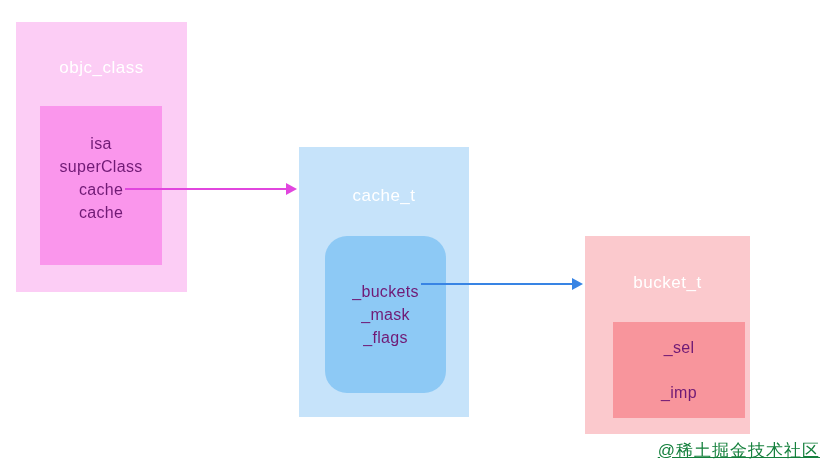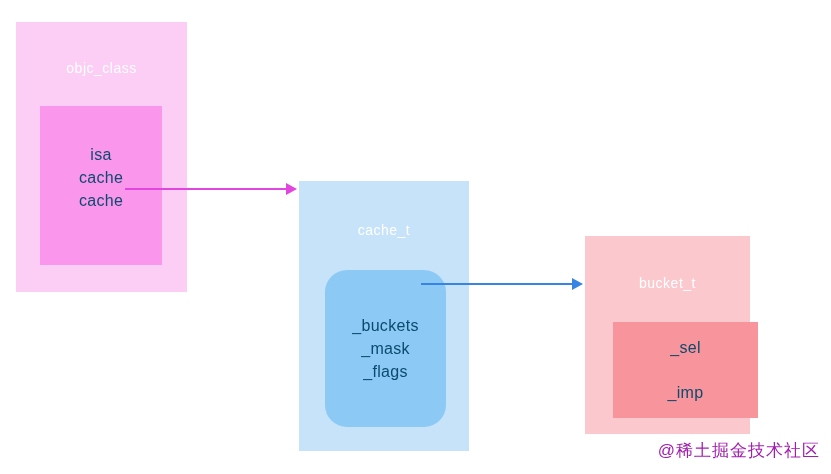--- a/index.html
+++ b/index.html
@@ -13,43 +13,43 @@
   }
   .node { position: absolute; }
   .node-0 { left: 16px;  top: 22px;  width: 171px; height: 270px; }
   .node-1 { left: 299px; top: 147px; width: 170px; height: 270px; }
   .node-2 { left: 585px; top: 236px; width: 165px; height: 198px; }
 
   .node-title {
     position: absolute; left: 0; right: 0;
     text-align: center;
     color: #ffffff;
-    font-size: 14px;
+    font-size: 17px;
     line-height: 22px;
     letter-spacing: 0.5px;
   }
   .node-0 .node-title { top: 35px; }
   .node-1 .node-title { top: 38px; }
   .node-2 .node-title { top: 36px; }
 
   .node-inner {
     position: absolute;
     display: flex;
     flex-direction: column;
     align-items: center;
     justify-content: center;
     box-sizing: border-box;
-    color: #0c4a6e;
+    color: #701a75;
     font-size: 16px;
     line-height: 23px;
     letter-spacing: 0.3px;
   }
   .node-0 .node-inner { left: 24px; top: 84px; width: 122px; height: 159px; padding-bottom: 16px; }
   .node-1 .node-inner { left: 26px; top: 89px; width: 121px; height: 157px; }
-  .node-2 .node-inner { left: 28px; top: 86px; width: 145px; height: 96px; row-gap: 22px; }
+  .node-2 .node-inner { left: 28px; top: 86px; width: 132px; height: 96px; row-gap: 22px; }
 
   .arrow-line { position: absolute; height: 2px; }
   .a1-line { left: 125px; top: 188px; width: 161px; }
   .a2-line { left: 421px; top: 283px; width: 151px; }
   .arrow-head {
     position: absolute; width: 0; height: 0;
     border-top: 6px solid transparent;
     border-bottom: 6px solid transparent;
     border-left-width: 11px;
     border-left-style: solid;
@@ -68,26 +68,27 @@
 </style>
 </head>
 <body>
 
 <div class="canvas">
 
   <div class="node node-0" style="background-color: rgb(252, 205, 245);">
     <div class="node-title">objc_class</div>
     <div class="node-inner" style="background-color: rgb(250, 150, 236);">
       <div class="field">isa</div>
+      <div class="field">superClass</div>
       <div class="field">cache</div>
       <div class="field">cache</div>
     </div>
   </div>
 
-  <div class="node node-1" style="background-color: rgb(198, 227, 250); margin-top: 34px;">
+  <div class="node node-1" style="background-color: rgb(198, 227, 250);">
     <div class="node-title">cache_t</div>
     <div class="node-inner" style="background-color: rgb(141, 201, 245); border-radius: 22px;">
       <div class="field">_buckets</div>
       <div class="field">_mask</div>
       <div class="field">_flags</div>
     </div>
   </div>
 
   <div class="node node-2" style="background-color: rgb(251, 201, 205);">
     <div class="node-title">bucket_t</div>
@@ -96,15 +97,15 @@
       <div class="field">_imp</div>
     </div>
   </div>
 
   <div class="arrow-line a1-line" style="background-color: rgb(225, 70, 222);"></div>
   <div class="arrow-head a1-head" style="border-left-color: rgb(225, 70, 222);"></div>
 
   <div class="arrow-line a2-line" style="background-color: rgb(56, 132, 228);"></div>
   <div class="arrow-head a2-head" style="border-left-color: rgb(56, 132, 228);"></div>
 
-  <div class="watermark" style="color: #a21caf;">@稀土掘金技术社区</div>
+  <div class="watermark" style="color: #15803d; text-decoration: underline;">@稀土掘金技术社区</div>
 
 </div>
 
 </body></html>

